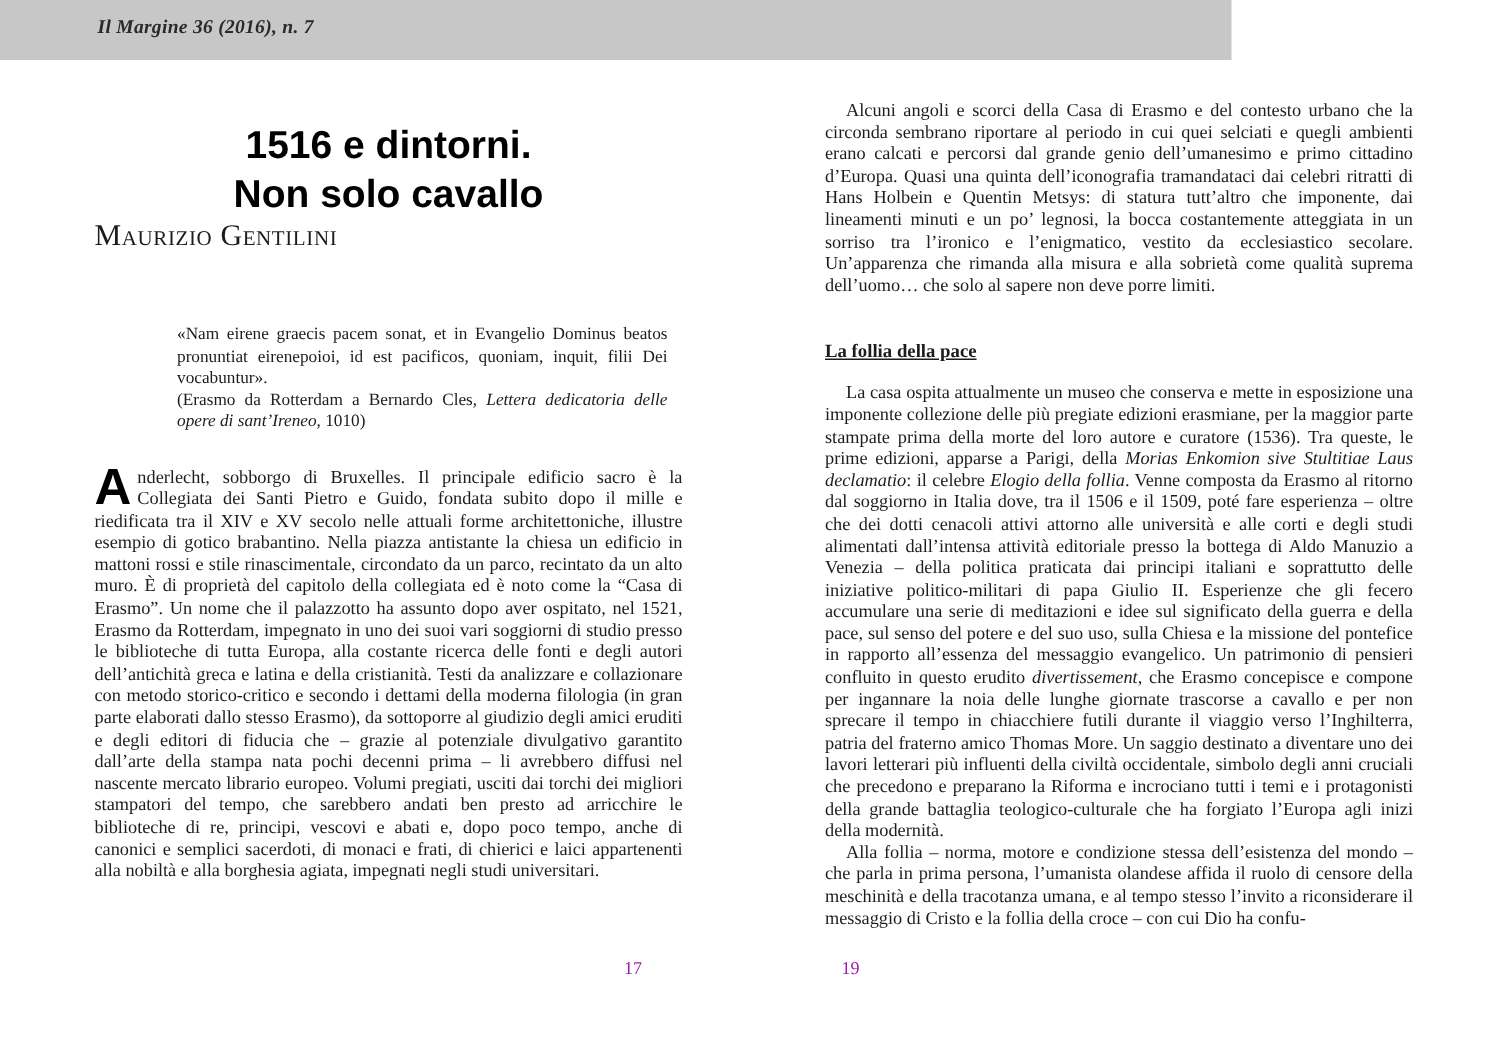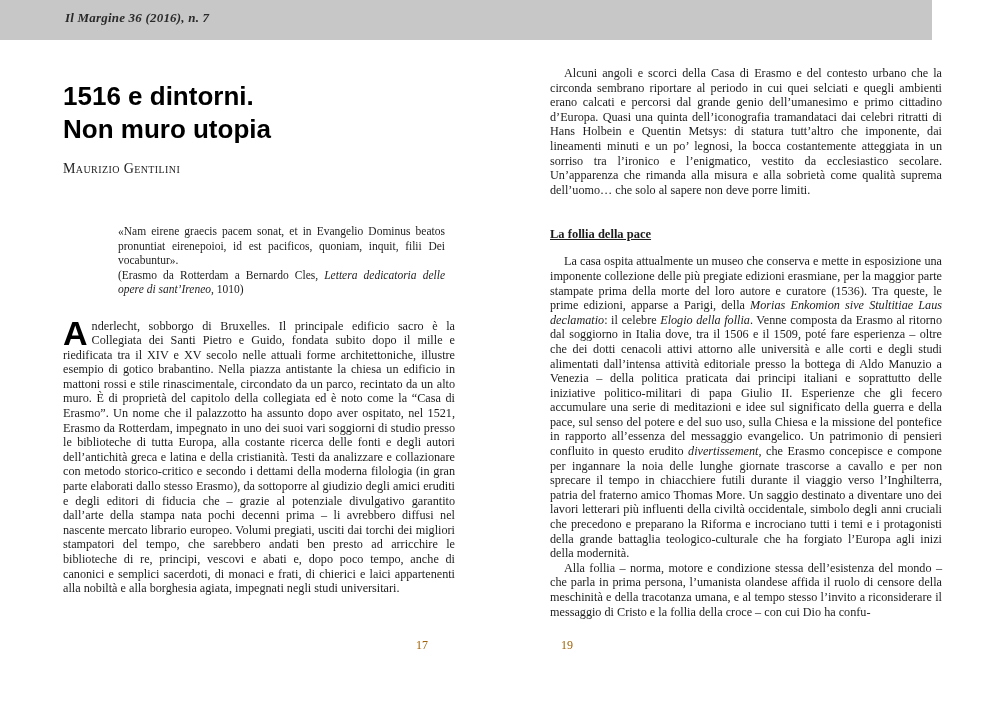--- a/index.html
+++ b/index.html
@@ -11,21 +11,21 @@
     height: 701px;
     position: relative;
     background: #ffffff;
     font-family: "Liberation Serif", serif;
     color: #1c1c1c;
     overflow: hidden;
   }
   .top-band {
     position: absolute;
     top: 0; left: 0;
-    width: 932px;
+    width: 821px;
     height: 40px;
     background: #c7c7c7;
   }
   .journal-header {
     position: absolute;
     left: 65px;
     top: 10px;
     font-size: 13px;
     font-style: italic;
     font-weight: bold;
@@ -40,25 +40,25 @@
   .left-page  { left: 63px; }
   .right-page { left: 550px; }
 
   .article-title {
     margin: 40px 0 0 0;
     font-family: "Liberation Sans", sans-serif;
     font-weight: bold;
     font-size: 26px;
     line-height: 33px;
     color: #000000;
+    text-align: center;
   }
   .article-author {
-    margin-top: 15px;
     font-variant: small-caps;
-    font-size: 14px;
+    font-size: 20px;
     letter-spacing: 0.4px;
     color: #1c1c1c;
   }
   .epigraph {
     margin: 47px 10px 0 55px;
     font-size: 11.5px;
     line-height: 14.5px;
     text-align: justify;
   }
   .body-text {
@@ -84,37 +84,37 @@
     font-weight: bold;
     color: #1c1c1c;
     text-decoration: underline;
   }
   .para2 { margin-top: 12px; text-indent: 14px; }
   .para3 { text-indent: 14px; }
   .page-num {
     position: absolute;
     top: 638px;
     font-size: 12px;
-    color: #a16207;
+    color: #a21caf;
   }
   .page-num-left  { left: 416px; }
   .page-num-right { left: 561px; }
   .run-italic { font-style: italic; }
 </style>
 </head>
 <body>
 
 <div class="top-band">
   <div class="journal-header">Il Margine 36 (2016), n. 7</div>
 </div>
 
 <div class="page-col left-page">
   <h1 class="article-title">
     <span>1516 e dintorni.</span><br>
-    <span>Non muro utopia</span>
+    <span>Non solo cavallo</span>
   </h1>
 
   <div class="article-author">Maurizio Gentilini</div>
 
   <div class="epigraph">
     <div>«Nam eirene graecis pacem sonat, et in Evangelio Dominus beatos pronuntiat eirenepoioi, id est pacificos, quoniam, inquit, filii Dei vocabuntur».</div>
     <div><span>(Erasmo da Rotterdam a Bernardo Cles, </span><span class="run-italic">Lettera dedicatoria delle opere di sant’Ireneo</span><span>, 1010)</span></div>
   </div>
 
   <p class="body-text lead-para">

